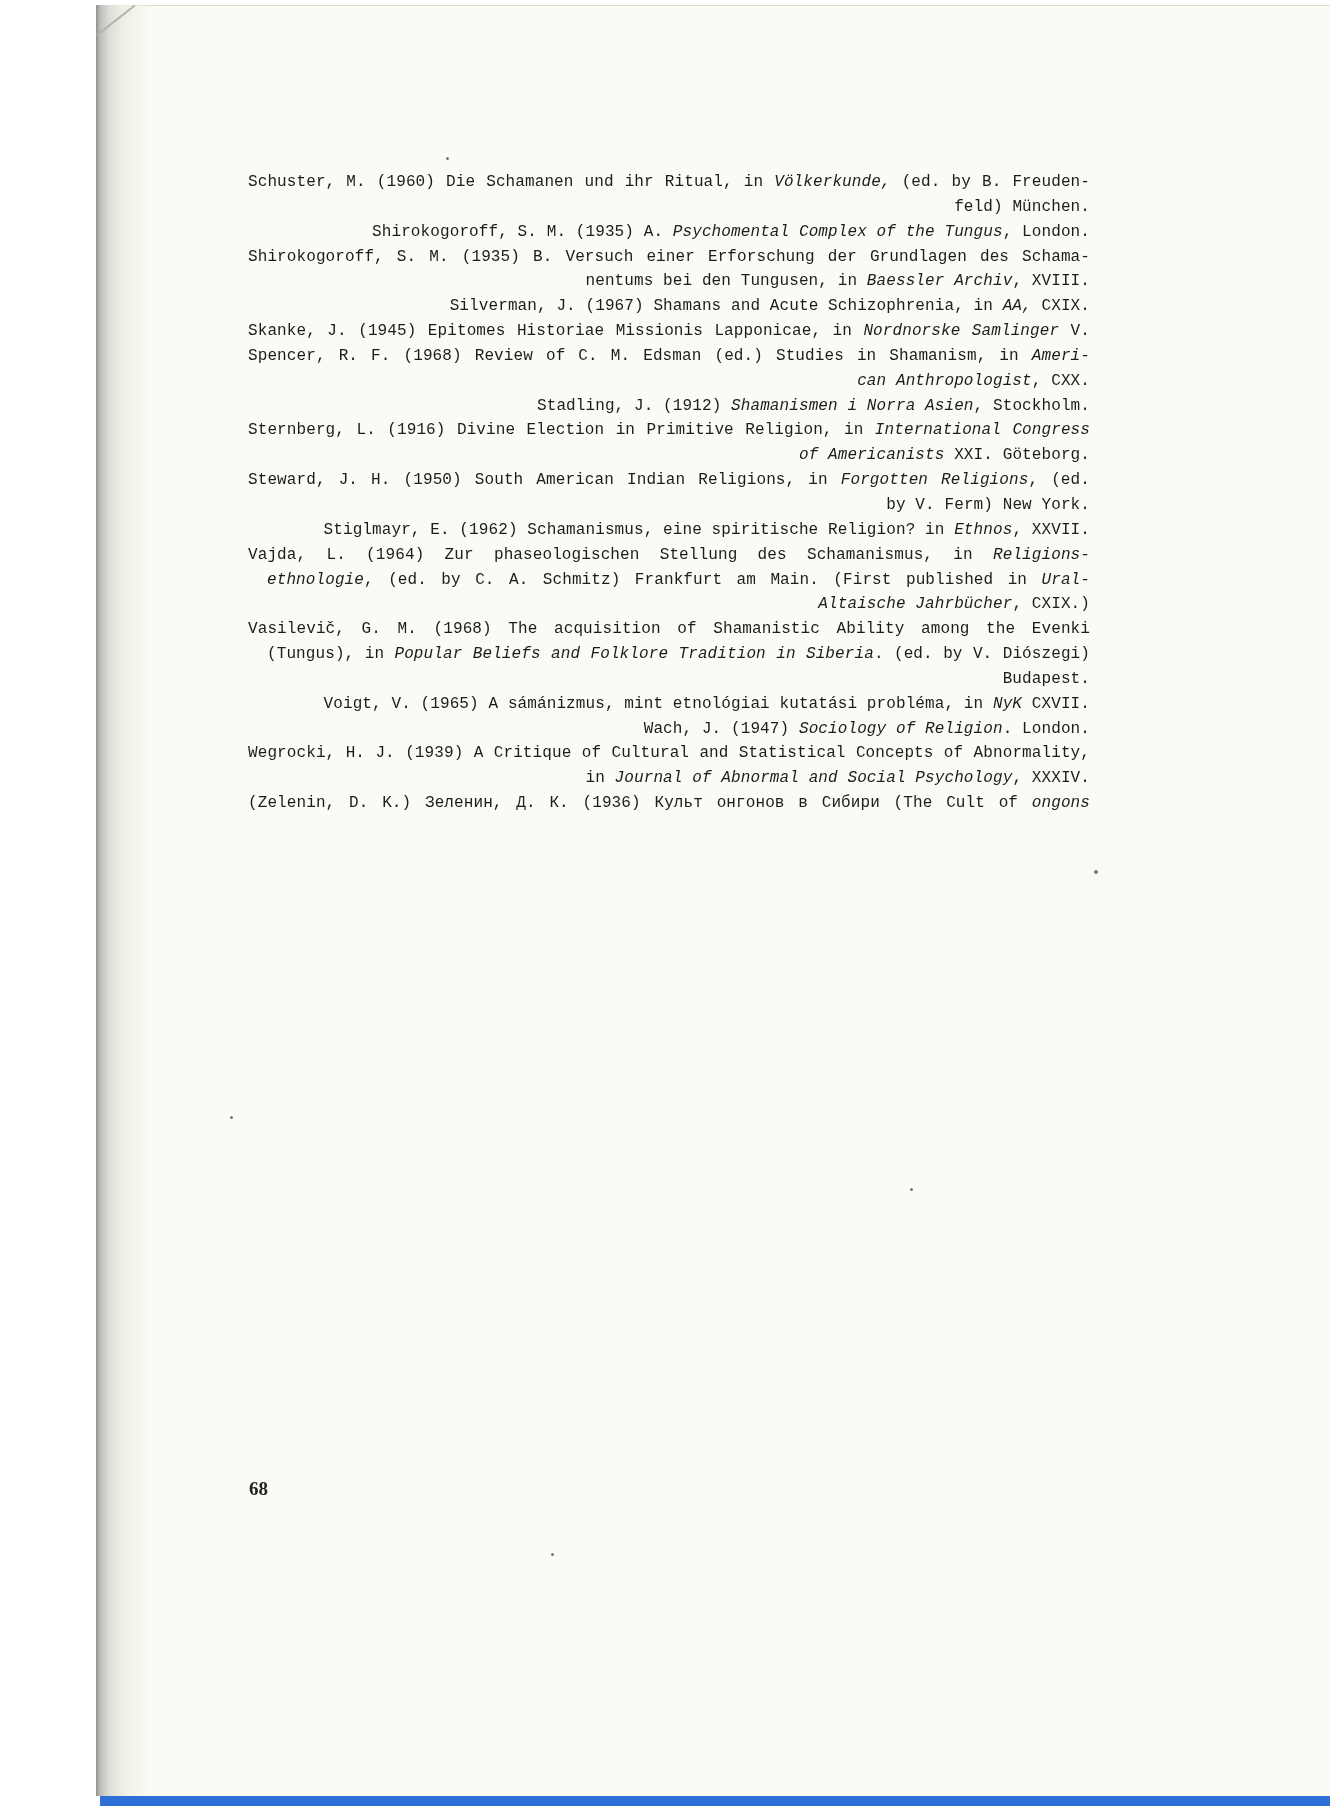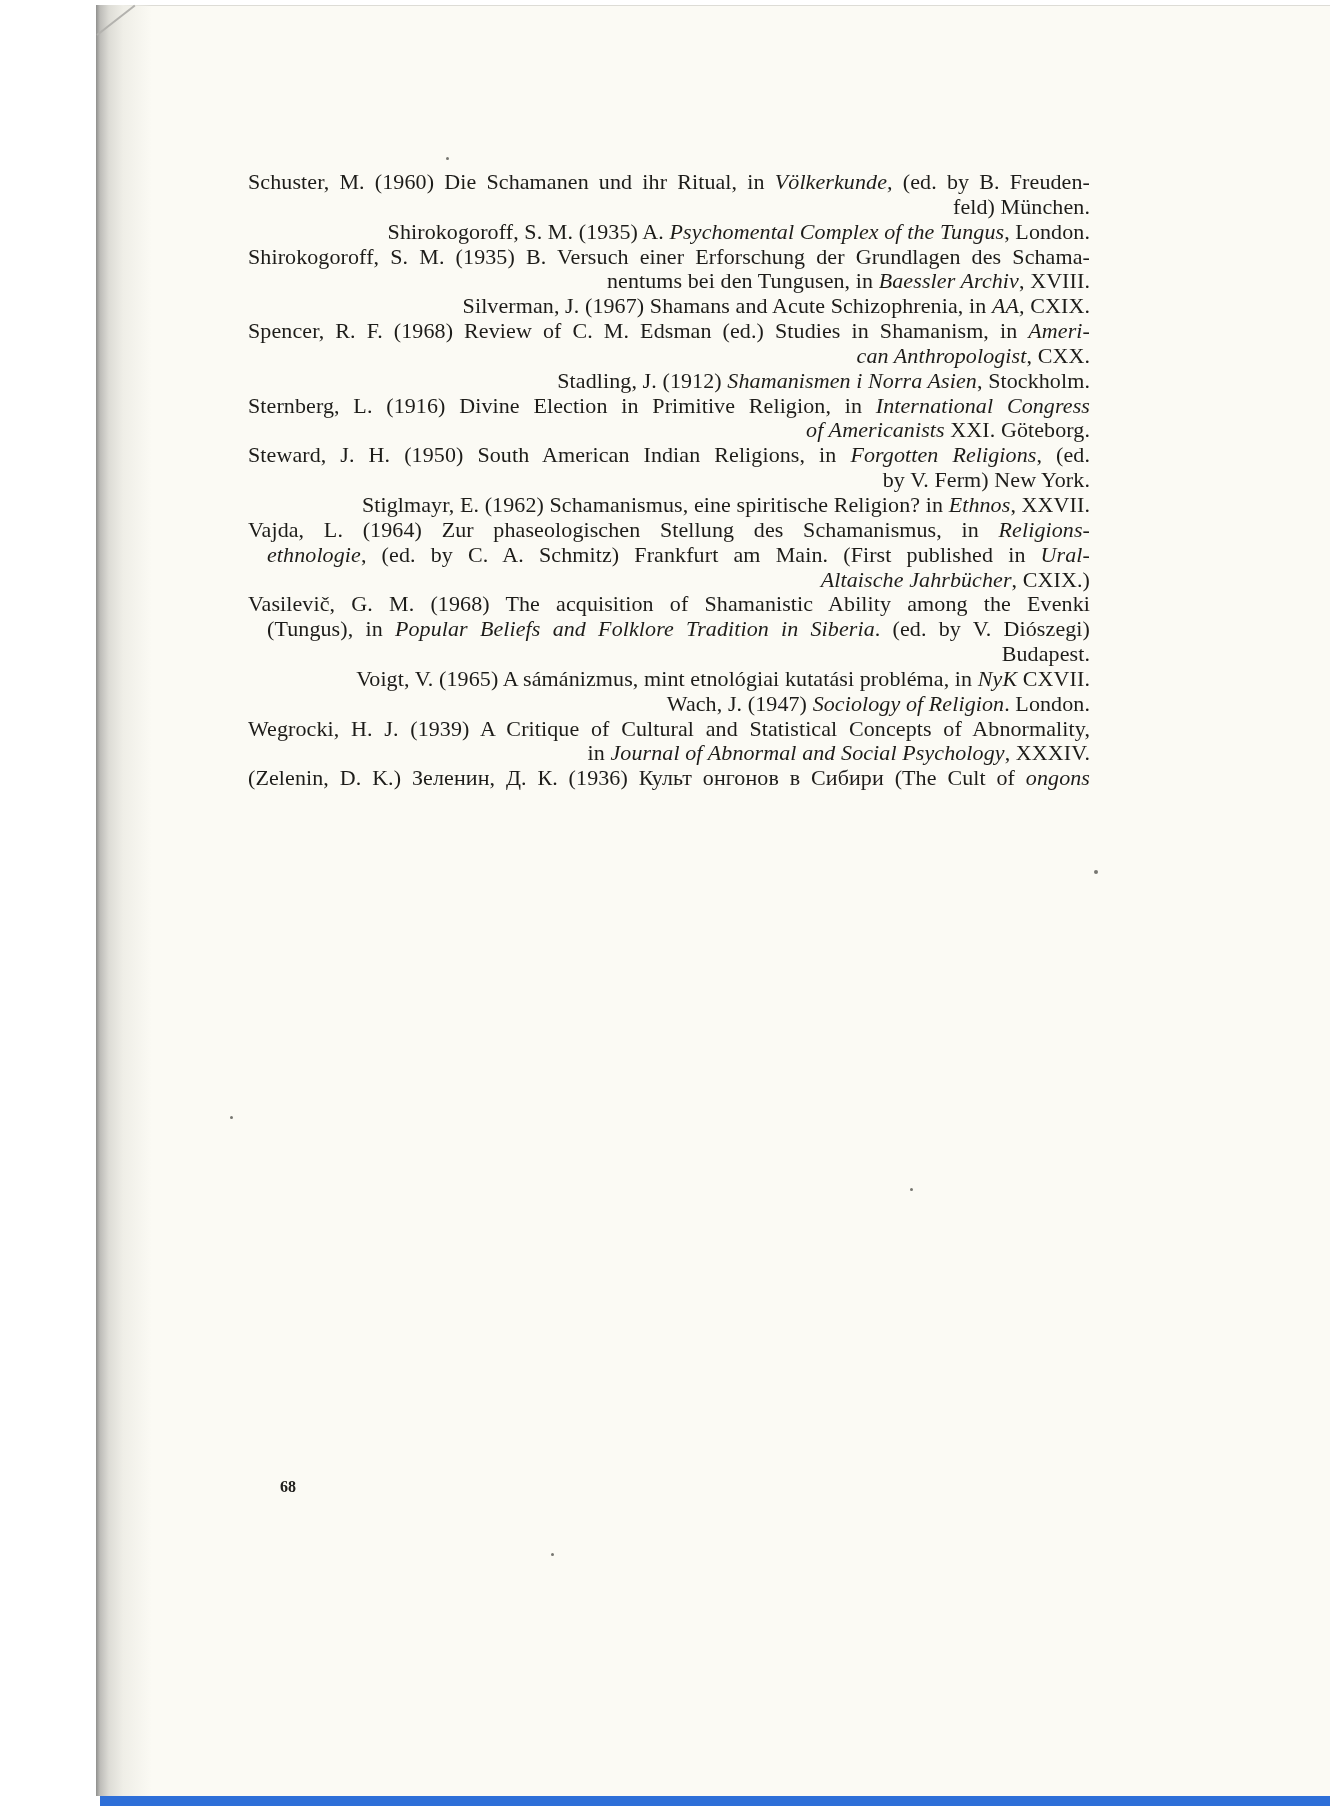--- a/index.html
+++ b/index.html
@@ -28,41 +28,41 @@
     position: absolute;
     left: 97px; top: 34px;
     width: 48px; height: 2px;
     background: #b3b2ae;
     transform: rotate(-38deg);
     transform-origin: left center;
   }
   .text-block {
     position: absolute;
     left: 248px; top: 170px; width: 842px;
-    font-size: 22px;
+    font-size: 16px;
     line-height: 24.85px;
     letter-spacing: 0.1px;
     color: #1d1c19;
+    font-family: Liberation Mono, monospace;
   }
   .entry { margin: 0; }
   .line { text-align: right; }
   .line.indent { padding-left: 19px; }
   .line.just {
     text-align: justify;
     text-align-last: justify;
     -moz-text-align-last: justify;
   }
   .seg.it { font-style: italic; }
   .page-number {
     position: absolute;
     left: 249px; top: 1478px;
-    font-size: 16px;
+    font-size: 19px;
     font-weight: 700;
     color: #21201d;
-    margin-left: 31px;
   }
   .bottom-bar {
     position: absolute;
     left: 100px; right: 0; bottom: 0; height: 10px;
     background: #2e6fd8;
   }
   .speck {
     position: absolute;
     background: #4a4944;
     border-radius: 50%;
@@ -90,20 +90,23 @@
       </div>
       <div class="entry">
         <div class="line"><span class="seg">Shirokogoroff, S. M. (1935) A. </span><span class="seg it">Psychomental Complex of the Tungus</span><span class="seg">, London.</span></div>
       </div>
       <div class="entry">
         <div class="line just"><span class="seg">Shirokogoroff, S. M. (1935) B. Versuch einer Erforschung der Grundlagen des Schama-</span></div>
         <div class="line indent"><span class="seg">nentums bei den Tungusen, in </span><span class="seg it">Baessler Archiv</span><span class="seg">, XVIII.</span></div>
       </div>
       <div class="entry">
         <div class="line"><span class="seg">Silverman, J. (1967) Shamans and Acute Schizophrenia, in </span><span class="seg it">AA,</span><span class="seg"> CXIX.</span></div>
+      </div>
+      <div class="entry">
+        <div class="line just"><span class="seg">Skanke, J. (1945) Epitomes Historiae Missionis Lapponicae, in </span><span class="seg it">Nordnorske Samlinger</span><span class="seg"> V.</span></div>
       </div>
       <div class="entry">
         <div class="line just"><span class="seg">Spencer, R. F. (1968) Review of C. M. Edsman (ed.) Studies in Shamanism, in </span><span class="seg it">Ameri-</span></div>
         <div class="line indent"><span class="seg it">can Anthropologist</span><span class="seg">, CXX.</span></div>
       </div>
       <div class="entry">
         <div class="line"><span class="seg">Stadling, J. (1912) </span><span class="seg it">Shamanismen i Norra Asien</span><span class="seg">, Stockholm.</span></div>
       </div>
       <div class="entry">
         <div class="line just"><span class="seg">Sternberg, L. (1916) Divine Election in Primitive Religion, in </span><span class="seg it">International Congress</span></div>

